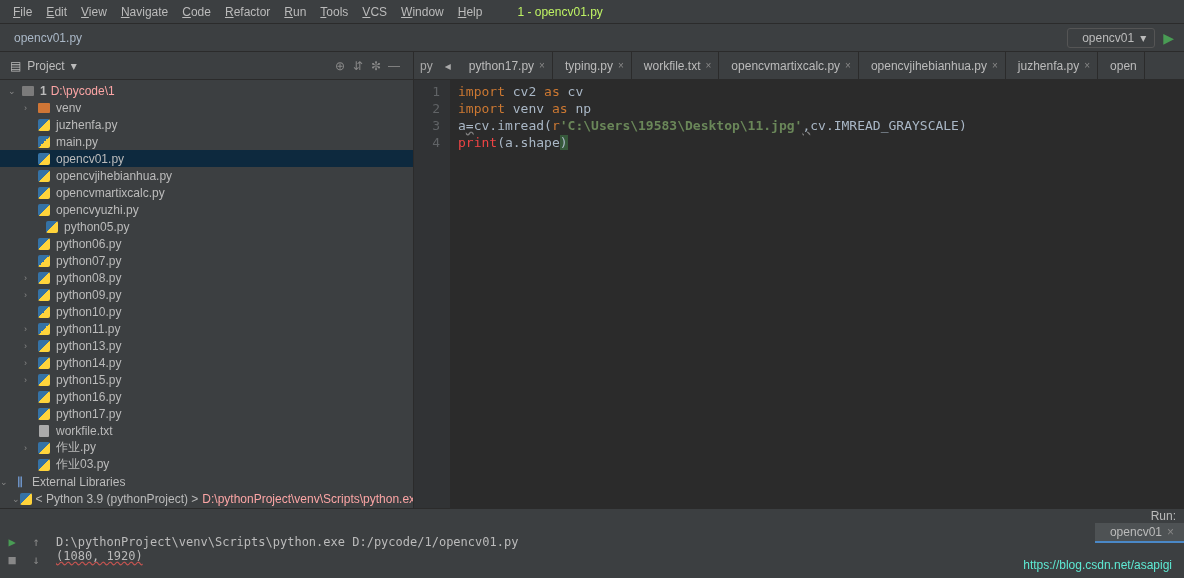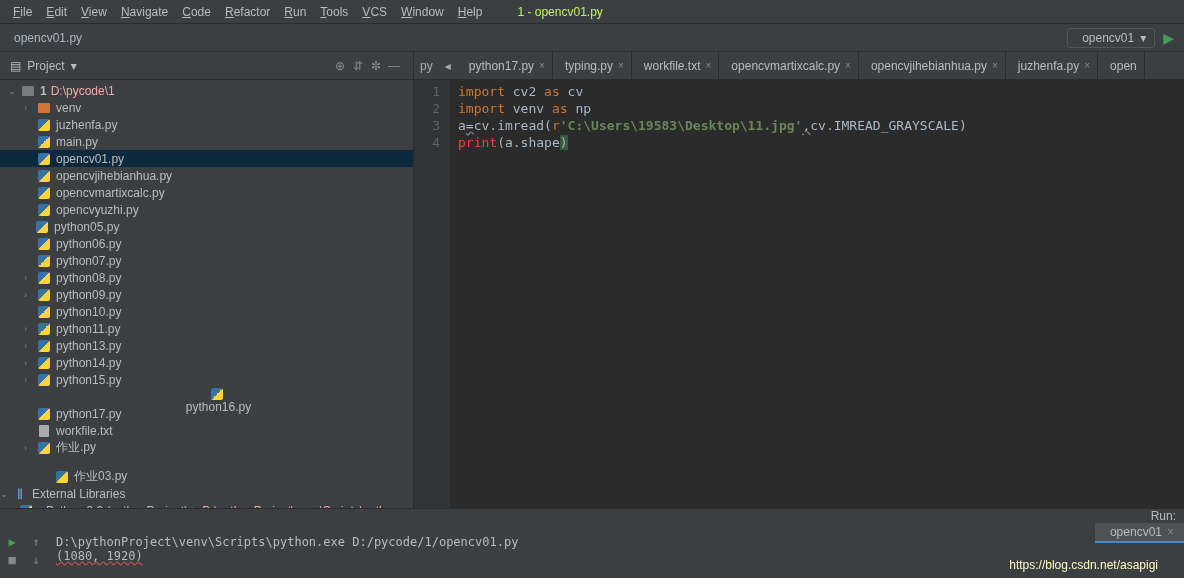--- a/index.html
+++ b/index.html
@@ -47,21 +47,21 @@
 .runhead { display:flex; align-items:flex-end; height:22px;flex-direction:column; }
 .runhead .lbl { padding:0 8px; color:#bbbbbb; }
 .runhead .rtab { display:flex; align-items:center; gap:5px; background:#4e5254; padding:2px 10px; border-bottom:2px solid #4a88c7; }
 .runhead .rtab .x { color:#888; }
 .runbody { flex:1; display:flex; font-family:Consolas,monospace; font-size:12px; }
 .runside { width:48px; display:flex; }
 .runside .col { width:24px; display:flex; flex-direction:column; align-items:center; gap:4px; padding-top:4px; }
 .runside .g { color:#499c54; }
 .runside .r { color:#888; }
 .runout { flex:1; padding:4px 8px; color:#bbbbbb; }
-.watermark { position:absolute; right:26px; bottom:6px; color:#fef9c3; font-size:12px; }
+.watermark { position:absolute; right:12px; bottom:6px; color:#5eead4; font-size:12px; }
 </style>
 </head>
 <body>
 
 <div class="menubar">
   <div id="menus" style="display: flex;">
       <span class="m"><u>F</u>ile</span>
       <span class="m"><u>E</u>dit</span>
       <span class="m"><u>V</u>iew</span>
       <span class="m"><u>N</u>avigate</span>
@@ -154,21 +154,21 @@
             </span>
             <span>opencvmartixcalc.py</span>
           </div>
           <div class="row" style="padding-left: 24px;">
             <span class="arr"></span>
             <span class="ico">
               <span class="pyico"></span>
             </span>
             <span>opencvyuzhi.py</span>
           </div>
-          <div class="row" style="padding-left: 22px;">
+          <div class="row" style="padding-left: 32px;">
             <span class="arr"></span>
             <span class="ico">
               <span class="pyico"></span>
             </span>
             <span>python05.py</span>
           </div>
           <div class="row" style="padding-left: 24px;">
             <span class="arr"></span>
             <span class="ico">
               <span class="pyico"></span>
@@ -224,21 +224,21 @@
             </span>
             <span>python14.py</span>
           </div>
           <div class="row" style="padding-left: 24px;">
             <span class="arr">›</span>
             <span class="ico">
               <span class="pyico"></span>
             </span>
             <span>python15.py</span>
           </div>
-          <div class="row" style="padding-left: 24px; flex-direction: column;">
+          <div class="row" style="padding-left: 24px;">
             <span class="arr"></span>
             <span class="ico">
               <span class="pyico"></span>
             </span>
             <span>python16.py</span>
           </div>
           <div class="row" style="padding-left: 24px;">
             <span class="arr"></span>
             <span class="ico">
               <span class="pyico"></span>
@@ -252,21 +252,21 @@
             </span>
             <span>workfile.txt</span>
           </div>
           <div class="row" style="padding-left: 24px;">
             <span class="arr">›</span>
             <span class="ico">
               <span class="pyico"></span>
             </span>
             <span>作业.py</span>
           </div>
-          <div class="row" style="padding-left: 42px; margin-top: 12px;">
+          <div class="row" style="padding-left: 24px;">
             <span class="arr"></span>
             <span class="ico">
               <span class="pyico"></span>
             </span>
             <span>作业03.py</span>
           </div>
         </div>
       <div class="row" style="padding-left:0;">
         <span class="arr">⌄</span>
         <span class="ico libico">⫼</span>

